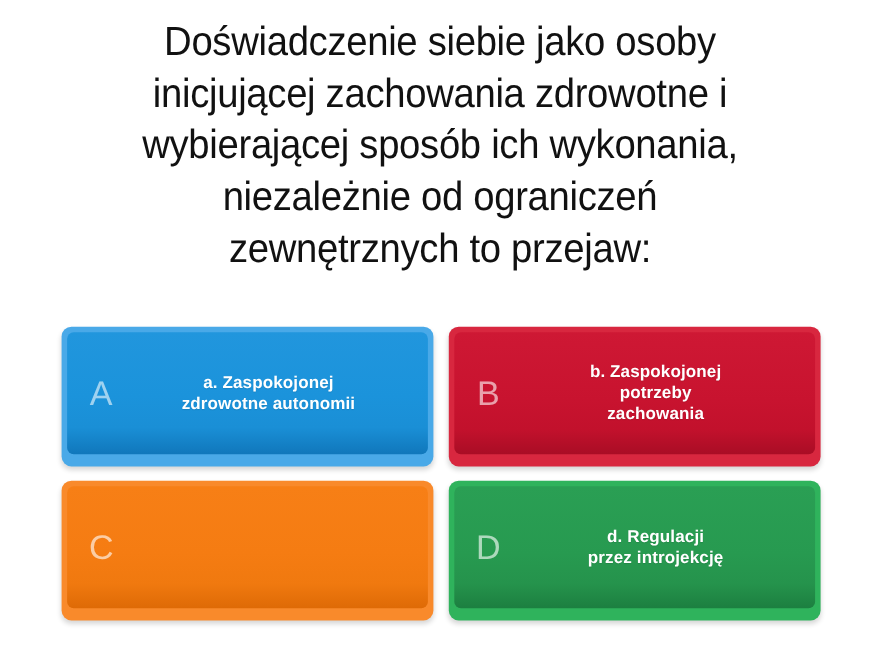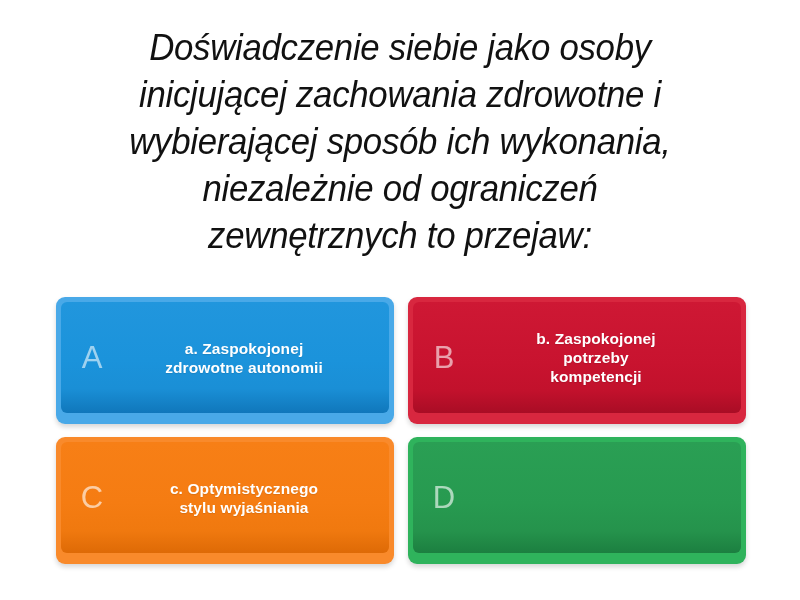--- a/index.html
+++ b/index.html
@@ -22,25 +22,24 @@
     height: 600px;
     background: #ffffff;
     display: flex;
     flex-direction: column;
     align-items: center;
   }
 
   
   .question-area {
     width: 760px;
-    padding-top: 24px;
+    padding-top: 14px;
     display: flex;
     align-items: flex-start;
     justify-content: center;
-    font-style: italic;
   }
 
   .question-text {
     font-family: "Liberation Sans", "DejaVu Sans", sans-serif;
     font-size: 37px;
     line-height: 47px;
     font-weight: 400;
     color: #111111;
     text-align: center;
     letter-spacing: -0.3px;
@@ -155,32 +154,32 @@
         <span class="answer-label">a. Zaspokojonej
 zdrowotne autonomii</span>
       </div>
     </div>
 
     <div class="answer-card card-b">
       <div class="answer-inner">
         <span class="answer-letter">B</span>
         <span class="answer-label">b. Zaspokojonej
 potrzeby
-kompetencji</span>
+zachowania</span>
       </div>
     </div>
 
     <div class="answer-card card-c">
       <div class="answer-inner">
         <span class="answer-letter">C</span>
-        <span class="answer-label">c. Optymistycznego
-stylu wyjaśniania</span>
       </div>
     </div>
 
     <div class="answer-card card-d">
       <div class="answer-inner">
         <span class="answer-letter">D</span>
+        <span class="answer-label">d. Regulacji
+przez introjekcję</span>
       </div>
     </div>
 
   </div>
 </div>
 
 </body></html>

